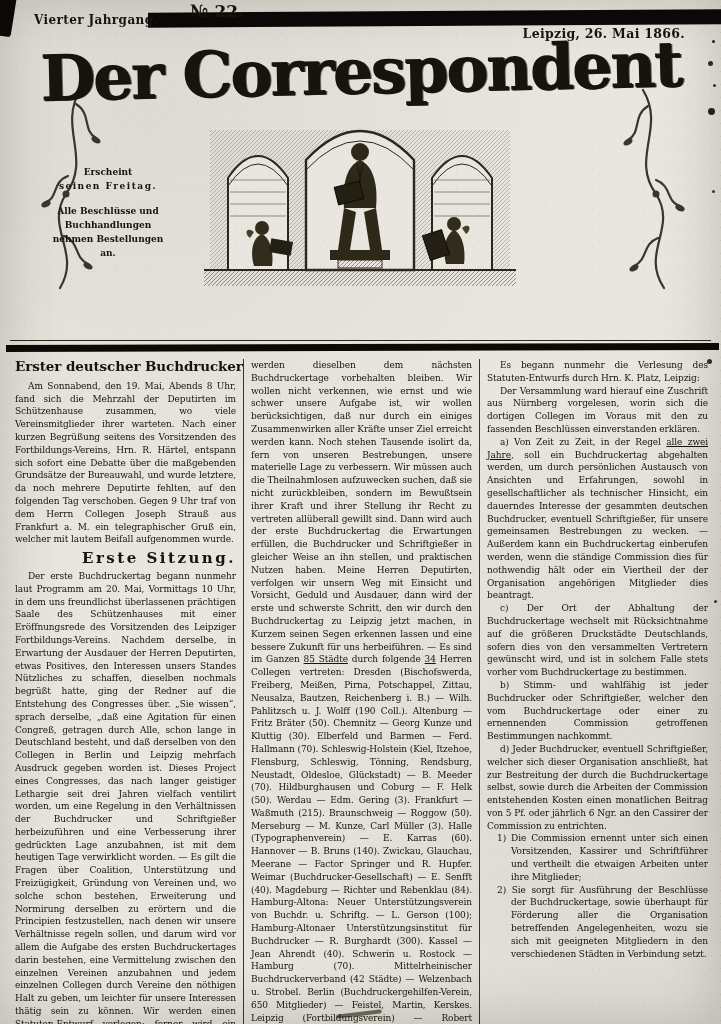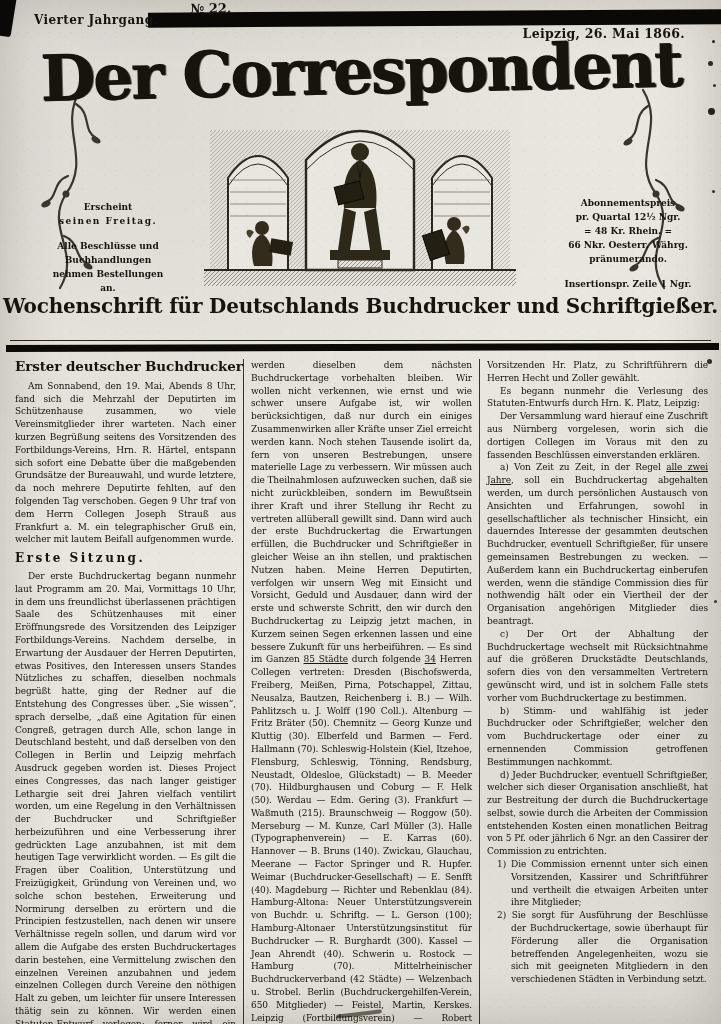--- a/index.html
+++ b/index.html
@@ -23,48 +23,48 @@
     background-position:0 0, 6px 9px;
   }
   
   .scan-bar{position:absolute;top:11px;left:148px;right:-4px;height:15px;background:#0b0907;transform:rotate(-0.35deg);}
   .corner-blob{position:absolute;top:-8px;left:-6px;width:20px;height:44px;background:#0b0907;transform:rotate(9deg);border-radius:3px;}
   .specks{position:absolute;top:40px;right:6px;width:3px;height:3px;border-radius:50%;background:#282319;
     box-shadow:-3px 22px 0 1px #2d2820, 1px 44px 0 #38332a, -2px 70px 0 2px #262019, 0 150px 0 #3a352c, -4px 320px 0 1px #332e25, 2px 560px 0 #3a352c;}
   .smudge{position:absolute;left:336px;bottom:8px;width:46px;height:4px;background:#4d463a;border-radius:2px;transform:rotate(-7deg);opacity:.8;}
   
   .vol{position:absolute;top:13px;left:34px;font-weight:bold;font-size:12px;letter-spacing:.4px;}
-  .issue{position:absolute;top:1px;left:190px;font-weight:bold;font-size:13px;}
+  .issue{position:absolute;top:1px;left:190px;font-weight:bold;font-size:17px;}
   .pdate{position:absolute;top:26px;right:36px;font-weight:bold;font-size:12.5px;letter-spacing:.3px;}
   
   .engraving{position:absolute;left:18px;top:86px;width:685px;height:205px;}
   .mast-title{
     position:absolute;top:34px;left:0;right:0;margin:0;text-align:center;
     font-size:63px;font-weight:bold;letter-spacing:-2px;transform:rotate(-1.3deg);
     text-shadow:1px 1px 0 #17130d, 2px 1px 0 rgba(23,19,13,.55);
   }
-  .mbox{position:absolute;text-align:center;font-size:9px;font-weight:bold;line-height:1.55;margin-top:35px;}
+  .mbox{position:absolute;text-align:center;font-size:9px;font-weight:bold;line-height:1.55;}
   .mbox .gap{height:11px;}
   .mbox.left{left:46px;top:166px;width:124px;}
   .mbox.right{right:22px;top:162px;width:142px;}
   .subtitle{position:absolute;top:294px;left:0;right:0;margin:0;text-align:center;font-size:20px;font-weight:bold;letter-spacing:-0.2px;}
   .publisher{position:absolute;top:325px;left:0;right:0;text-align:center;font-size:9.8px;font-weight:bold;}
   .rule-thin{position:absolute;top:340px;left:10px;right:10px;height:1px;background:#2b261e;}
   .rule-thick{position:absolute;top:344px;left:6px;right:2px;height:7px;background:#0c0a07;transform:rotate(-0.15deg);}
   
   .body-cols{
     position:absolute;top:357px;left:8px;right:6px;bottom:0;
     display:flex;align-items:stretch;overflow:hidden;
     font-size:9px;line-height:12.8px;text-align:justify;letter-spacing:-0.1px;
     hyphens:auto;-webkit-hyphens:auto;
   }
   .col{flex:1 1 0;padding:2px 7px 0 7px;overflow:hidden;}
   .colrule{width:1px;background:#36312a;margin-top:2px;}
   .col h2{font-size:13.5px;text-align:center;margin:1px 0 7px 0;font-weight:bold;white-space:nowrap;}
-  .col h3{font-size:12px;text-align:left;margin:6px 0 5px 0;font-weight:bold;letter-spacing:2.5px;}
+  .col h3{font-size:15px;text-align:right;margin:6px 0 5px 0;font-weight:bold;letter-spacing:2.5px;}
   .col p{margin:0;}
   .col p.indent{text-indent:13px;}
   .col p.li{padding-left:24px;text-indent:-14px;}
   .u{text-decoration:underline;}
 </style>
 </head>
 <body>
 
 <div class="stage">
   <div class="page">
@@ -161,31 +161,21 @@
     <div class="mbox left">
       <div>Erscheint</div>
       <div style="letter-spacing:1.5px;">seinen Freitag.</div>
       <div class="gap"></div>
       <div>Alle Beschlüsse und</div>
       <div>Buchhandlungen</div>
       <div>nehmen Bestellungen</div>
       <div>an.</div>
     </div>
 
-    <div class="mbox right">
-      <div>Abonnementspreis</div>
-      <div>pr. Quartal 12½ Ngr.</div>
-      <div>= 48 Kr. Rhein. =</div>
-      <div>66 Nkr. Oesterr. Währg.</div>
-      <div>pränumerando.</div>
-      <div class="gap"></div>
-      <div>Insertionspr. Zeile 1 Ngr.</div>
-    </div>
-
-    <h2 class="subtitle">Wochenschrift für Deutschlands Buchdrucker und Schriftgießer.</h2>
+
     <div class="rule-thin"></div>
     <div class="rule-thick"></div>
 
     <div class="body-cols">
 
       <div class="col">
         <h2>Erster deutscher Buchdruckertag.</h2>
         <p class="indent">Am Sonnabend, den 19. Mai, Abends 8 Uhr, fand sich die Mehrzahl der Deputirten im Schützenhause zusammen, wo viele Vereinsmitglieder ihrer warteten. Nach einer kurzen Begrüßung seitens des Vorsitzenden des Fortbildungs-Vereins, Hrn. R. Härtel, entspann sich sofort eine Debatte über die maßgebenden Grundsätze der Bureauwahl, und wurde letztere, da noch mehrere Deputirte fehlten, auf den folgenden Tag verschoben. Gegen 9 Uhr traf von dem Herrn Collegen Joseph Strauß aus Frankfurt a. M. ein telegraphischer Gruß ein, welcher mit lautem Beifall aufgenommen wurde.</p>
         <h3>Erste Sitzung.</h3>
         <p class="indent">Der erste Buchdruckertag begann nunmehr laut Programm am 20. Mai, Vormittags 10 Uhr, in dem uns freundlichst überlassenen prächtigen Saale des Schützenhauses mit einer Eröffnungsrede des Vorsitzenden des Leipziger Fortbildungs-Vereins. Nachdem derselbe, in Erwartung der Ausdauer der Herren Deputirten, etwas Positives, den Interessen unsers Standes Nützliches zu schaffen, dieselben nochmals begrüßt hatte, ging der Redner auf die Entstehung des Congresses über. „Sie wissen“, sprach derselbe, „daß eine Agitation für einen Congreß, getragen durch Alle, schon lange in Deutschland besteht, und daß derselben von den Collegen in Berlin und Leipzig mehrfach Ausdruck gegeben worden ist. Dieses Project eines Congresses, das nach langer geistiger Lethargie seit drei Jahren vielfach ventilirt worden, um eine Regelung in den Verhältnissen der Buchdrucker und Schriftgießer herbeizuführen und eine Verbesserung ihrer gedrückten Lage anzubahnen, ist mit dem heutigen Tage verwirklicht worden. — Es gilt die Fragen über Coalition, Unterstützung und Freizügigkeit, Gründung von Vereinen und, wo solche schon bestehen, Erweiterung und Normirung derselben zu erörtern und die Principien festzustellen, nach denen wir unsere Verhältnisse regeln sollen, und darum wird vor allem die Aufgabe des ersten Buchdruckertages darin bestehen, eine Vermittelung zwischen den einzelnen Vereinen anzubahnen und jedem einzelnen Collegen durch Vereine den nöthigen Halt zu geben, um leichter für unsere Interessen thätig sein zu können. Wir werden einen Statuten-Entwurf vorlegen; ferner wird ein Antrag über Gründung von Vereinen zur Wahrung materieller Interessen und über Gründung von Productiv-Genossenschaften zur Vorlage und Berathung gelangen. Die Zeit wird zu kurz sein, alle Angelegenheiten zur Regelung unserer Verhältnisse zu erörtern, wie z. B. das Lehrlingsunwesen, Sonntagsarbeit u. dgl., und deshalb</p>
@@ -194,21 +184,20 @@
       <div class="colrule"></div>
 
       <div class="col">
         <p><span>werden dieselben dem nächsten Buchdruckertage vorbehalten bleiben. Wir wollen nicht verkennen, wie ernst und wie schwer unsere Aufgabe ist, wir wollen berücksichtigen, daß nur durch ein einiges Zusammenwirken aller Kräfte unser Ziel erreicht werden kann. Noch stehen Tausende isolirt da, fern von unseren Bestrebungen, unsere materielle Lage zu verbessern. Wir müssen auch die Theilnahmlosen aufzuwecken suchen, daß sie nicht zurückbleiben, sondern im Bewußtsein ihrer Kraft und ihrer Stellung ihr Recht zu vertreten allüberall gewillt sind. Dann wird auch der erste Buchdruckertag die Erwartungen erfüllen, die Buchdrucker und Schriftgießer in gleicher Weise an ihn stellen, und praktischen Nutzen haben. Meine Herren Deputirten, verfolgen wir unsern Weg mit Einsicht und Vorsicht, Geduld und Ausdauer, dann wird der erste und schwerste Schritt, den wir durch den Buchdruckertag zu Leipzig jetzt machen, in Kurzem seinen Segen erkennen lassen und eine bessere Zukunft für uns herbeiführen. — Es sind im Ganzen </span><span class="u">85 Städte</span><span> durch folgende </span><span class="u">34</span><span> Herren Collegen vertreten: Dresden (Bischofswerda, Freiberg, Meißen, Pirna, Potschappel, Zittau, Neusalza, Bautzen, Reichenberg i. B.) — Wilh. Pahlitzsch u. J. Wolff (190 Coll.). Altenburg — Fritz Bräter (50). Chemnitz — Georg Kunze und Kluttig (30). Elberfeld und Barmen — Ferd. Hallmann (70). Schleswig-Holstein (Kiel, Itzehoe, Flensburg, Schleswig, Tönning, Rendsburg, Neustadt, Oldesloe, Glückstadt) — B. Meeder (70). Hildburghausen und Coburg — F. Helk (50). Werdau — Edm. Gering (3). Frankfurt — Waßmuth (215). Braunschweig — Roggow (50). Merseburg — M. Kunze, Carl Müller (3). Halle (Typographenverein) — E. Karras (60). Hannover — B. Bruns (140). Zwickau, Glauchau, Meerane — Factor Springer und R. Hupfer. Weimar (Buchdrucker-Gesellschaft) — E. Senfft (40). Magdeburg — Richter und Rebenklau (84). Hamburg-Altona: Neuer Unterstützungsverein von Buchdr. u. Schriftg. — L. Gerson (100); Hamburg-Altonaer Unterstützungsinstitut für Buchdrucker — R. Burghardt (300). Kassel — Jean Ahrendt (40). Schwerin u. Rostock — Hamburg (70). Mittelrheinischer Buchdruckerverband (42 Städte) — Welzenbach u. Strobel. Berlin (Buchdruckergehilfen-Verein, 650 Mitglieder) — Feistel, Martin, Kerskes. Leipzig (Fortbildungsverein) — Robert Kohlhardt, Karl Platz, Ferdinand Dietrich, Richard Härtel, Karl Heinke (650).</span></p>
 
       </div>
 
       <div class="colrule"></div>
 
       <div class="col">
-        <p>Vorsitzenden Hr. Platz, zu Schriftführern die Herren Hecht und Zoller gewählt.</p>
         <p class="indent">Es begann nunmehr die Verlesung des Statuten-Entwurfs durch Hrn. K. Platz, Leipzig:</p>
         <p class="indent">Der Versammlung ward hierauf eine Zuschrift aus Nürnberg vorgelesen, worin sich die dortigen Collegen im Voraus mit den zu fassenden Beschlüssen einverstanden erklären.</p>
         <p class="indent"><span>a) Von Zeit zu Zeit, in der Regel </span><span class="u">alle zwei Jahre</span><span>, soll ein Buchdruckertag abgehalten werden, um durch persönlichen Austausch von Ansichten und Erfahrungen, sowohl in gesellschaftlicher als technischer Hinsicht, ein dauerndes Interesse der gesammten deutschen Buchdrucker, eventuell Schriftgießer, für unsere gemeinsamen Bestrebungen zu wecken. — Außerdem kann ein Buchdruckertag einberufen werden, wenn die ständige Commission dies für nothwendig hält oder ein Viertheil der der Organisation angehörigen Mitglieder dies beantragt.</span></p>
         <p class="indent">c) Der Ort der Abhaltung der Buchdruckertage wechselt mit Rücksichtnahme auf die größeren Druckstädte Deutschlands, sofern dies von den versammelten Vertretern gewünscht wird, und ist in solchem Falle stets vorher vom Buchdruckertage zu bestimmen.</p>
         <p class="indent">b) Stimm- und wahlfähig ist jeder Buchdrucker oder Schriftgießer, welcher den vom Buchdruckertage oder einer zu ernennenden Commission getroffenen Bestimmungen nachkommt.</p>
         <p class="indent">d) Jeder Buchdrucker, eventuell Schriftgießer, welcher sich dieser Organisation anschließt, hat zur Bestreitung der durch die Buchdruckertage selbst, sowie durch die Arbeiten der Commission entstehenden Kosten einen monatlichen Beitrag von 5 Pf. oder jährlich 6 Ngr. an den Cassirer der Commission zu entrichten.</p>
         <p class="li">1) Die Commission ernennt unter sich einen Vorsitzenden, Kassirer und Schriftführer und vertheilt die etwaigen Arbeiten unter ihre Mitglieder;</p>
         <p class="li">2) Sie sorgt für Ausführung der Beschlüsse der Buchdruckertage, sowie überhaupt für Förderung aller die Organisation betreffenden Angelegenheiten, wozu sie sich mit geeigneten Mitgliedern in den verschiedenen Städten in Verbindung setzt.</p>
 
       </div>

